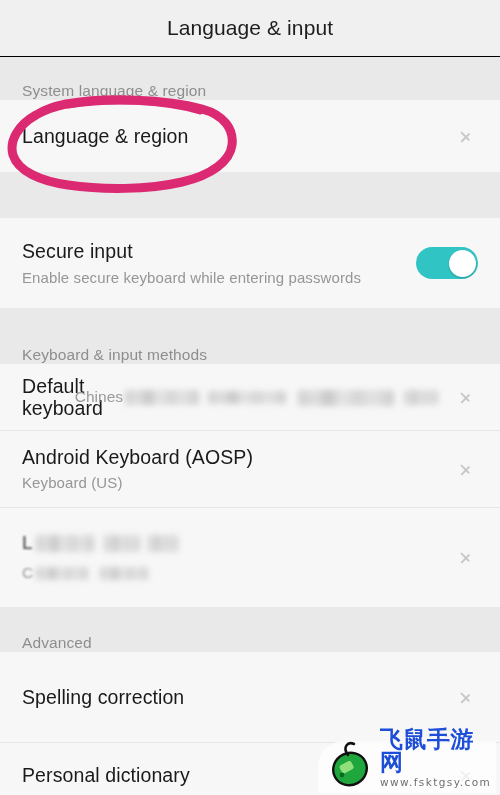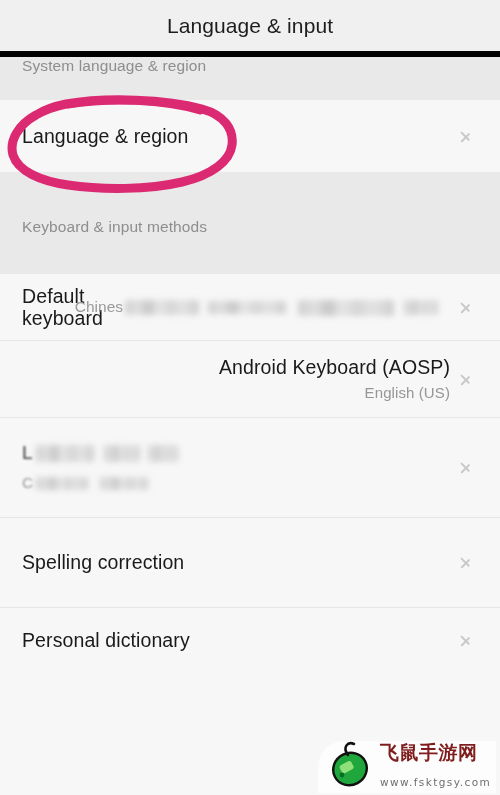--- a/index.html
+++ b/index.html
@@ -24,35 +24,35 @@
     overflow: hidden;
   }
 
   
   .header {
     height: 57px;
     background: #f0f0f0;
     display: flex;
     align-items: center;
     justify-content: center;
-    border-bottom: 6px solid #000000;
+    border-bottom: 1px solid #000000;
     box-sizing: border-box;
   }
   .header-title {
     font-size: 21px;
     color: #1d1d1d;
     letter-spacing: 0.1px;
   }
 
   
   .section-head {
     background: #e9e9e9;
     padding: 0 22px;
     display: flex;
-    align-items: flex-start;
+    align-items: flex-end;
     box-sizing: border-box;
   }
   .section-head-label {
     font-size: 15.5px;
     color: #8e8e8e;
     letter-spacing: 0.1px;
   }
   .sh-sys    { height: 43px; }
   .sh-kbd    { height: 56px; }
   .sh-adv    { height: 45px; }
@@ -207,31 +207,31 @@
     border-radius: 26px 0 0 0;
   }
   .wm-mouse { position: absolute; left: 6px; bottom: 6px; }
   .wm-text-wrap {
     position: absolute;
     left: 62px;
     bottom: 6px;
     line-height: 1;
   }
   .wm-cn {
-    font-size: 19px;
+    font-size: 23px;
     font-weight: bold;
-    color: #7f1d1d;
+    color: #1d4ed8;
     letter-spacing: 0.5px;
     font-family: Liberation Sans, sans-serif;
   }
   .wm-url {
     font-size: 10.5px;
     color: #6f6f6f;
     letter-spacing: 1.4px;
-    margin-top: 15px;
+    margin-top: 3px;
     font-family: "DejaVu Sans", sans-serif;
   }
 </style>
 </head>
 <body>
 
 <div class="screen">
 
   <div class="header">
     <div class="header-title">Language &amp; input</div>
@@ -243,39 +243,48 @@
 
   <div class="row" style="height:72px;">
     <div class="row-text">
       <div class="row-title">Language &amp; region</div>
     </div>
     <span class="chevron"></span>
   </div>
 
   <div class="gap"></div>
 
+  <div class="row" style="height:90px;">
+    <div class="row-text">
+      <div class="row-title">Secure input</div>
+      <div class="row-sub">Enable secure keyboard while entering passwords</div>
+    </div>
+    <div class="toggle">
+      <div class="toggle-thumb"></div>
+    </div>
+  </div>
 
   <div class="section-head sh-kbd">
     <span class="section-head-label">Keyboard &amp; input methods</span>
   </div>
 
   <div class="row" style="height:66px;text-align:right;">
     <div class="row-text">
       <div class="row-title">Default keyboard</div>
     </div>
     <div class="row-value">
       <span>Chines</span><span class="blur-strip blur-kb-1"></span><span class="blur-strip blur-kb-2"></span><span class="blur-strip blur-kb-3"></span><span class="blur-strip blur-kb-4"></span>
     </div>
     <span class="chevron"></span>
   </div>
 
-  <div class="row" style="height:77px;text-align:right;">
+  <div class="row" style="height:77px;">
     <div class="row-text">
       <div class="row-title">Android Keyboard (AOSP)</div>
-      <div class="row-sub">English (US)</div>
+      <div class="row-sub">Keyboard (US)</div>
     </div>
     <span class="chevron"></span>
   </div>
 
   <div class="row blurred-row" style="height:100px;">
     <div class="row-text">
       <div class="br-title-wrap">
         <span class="br-lead">L</span>
           <span class="blur-strip blur-title-a"></span>
           <span class="blur-strip blur-title-b"></span>
@@ -283,20 +292,23 @@
       </div>
       <div class="br-sub-wrap">
         <span class="br-sub-lead">C</span>
           <span class="blur-strip blur-sub-a"></span>
           <span class="blur-strip blur-sub-b"></span>
       </div>
     </div>
     <span class="chevron"></span>
   </div>
 
+  <div class="section-head sh-adv">
+    <span class="section-head-label">Advanced</span>
+  </div>
 
   <div class="row" style="height:90px;gap:24px;">
     <div class="row-text">
       <div class="row-title">Spelling correction</div>
     </div>
     <span class="chevron"></span>
   </div>
 
   <div class="row" style="height:66px;">
     <div class="row-text">

